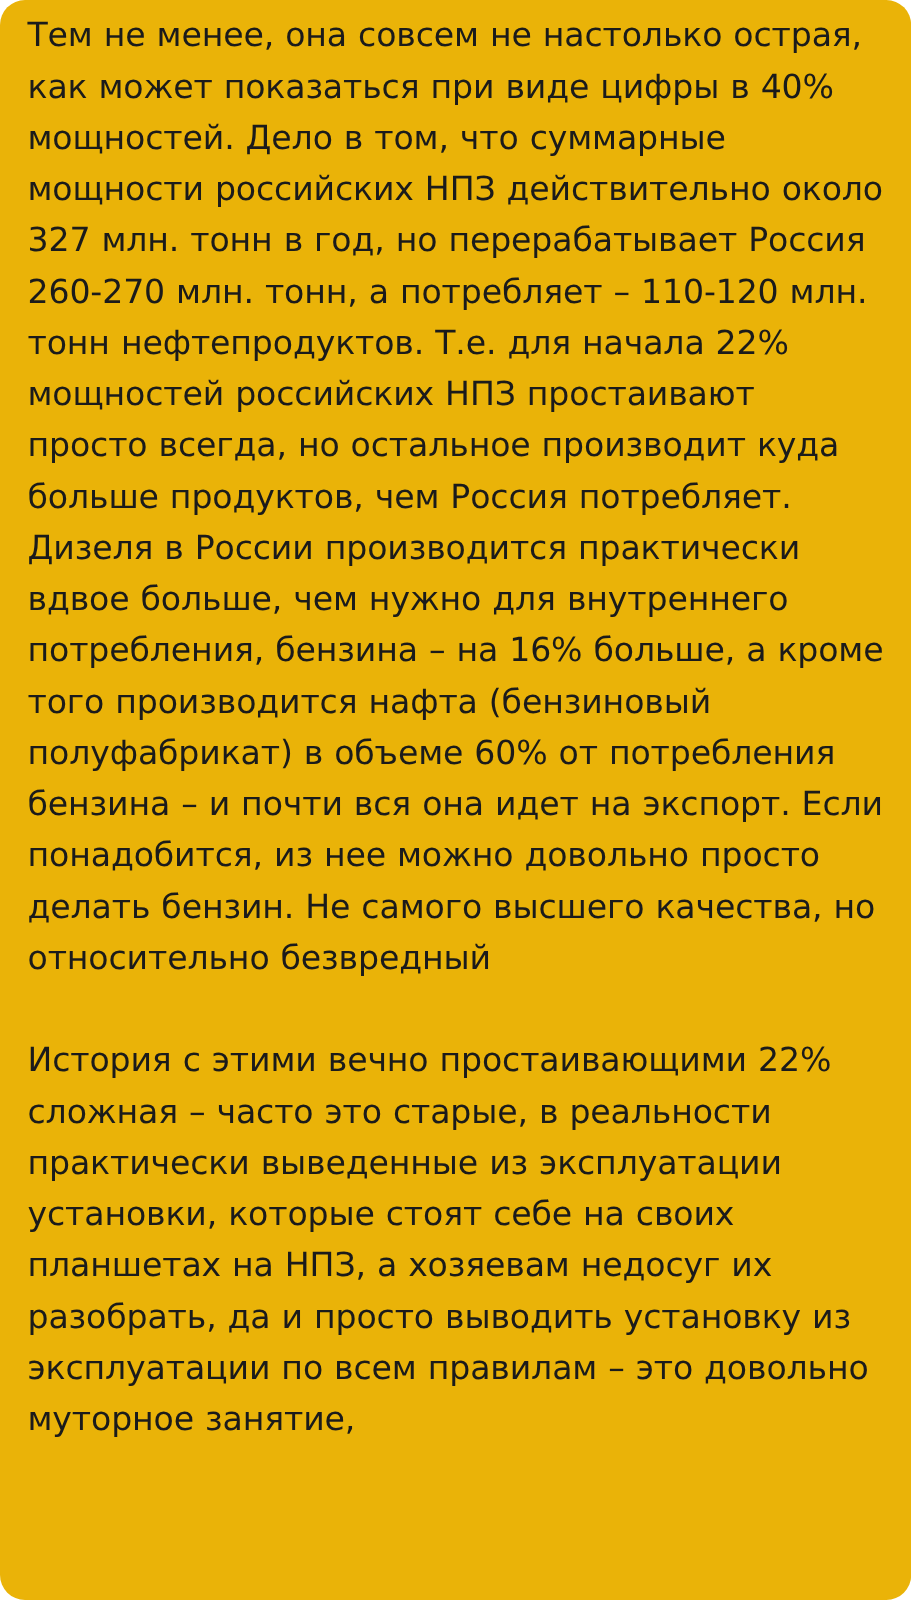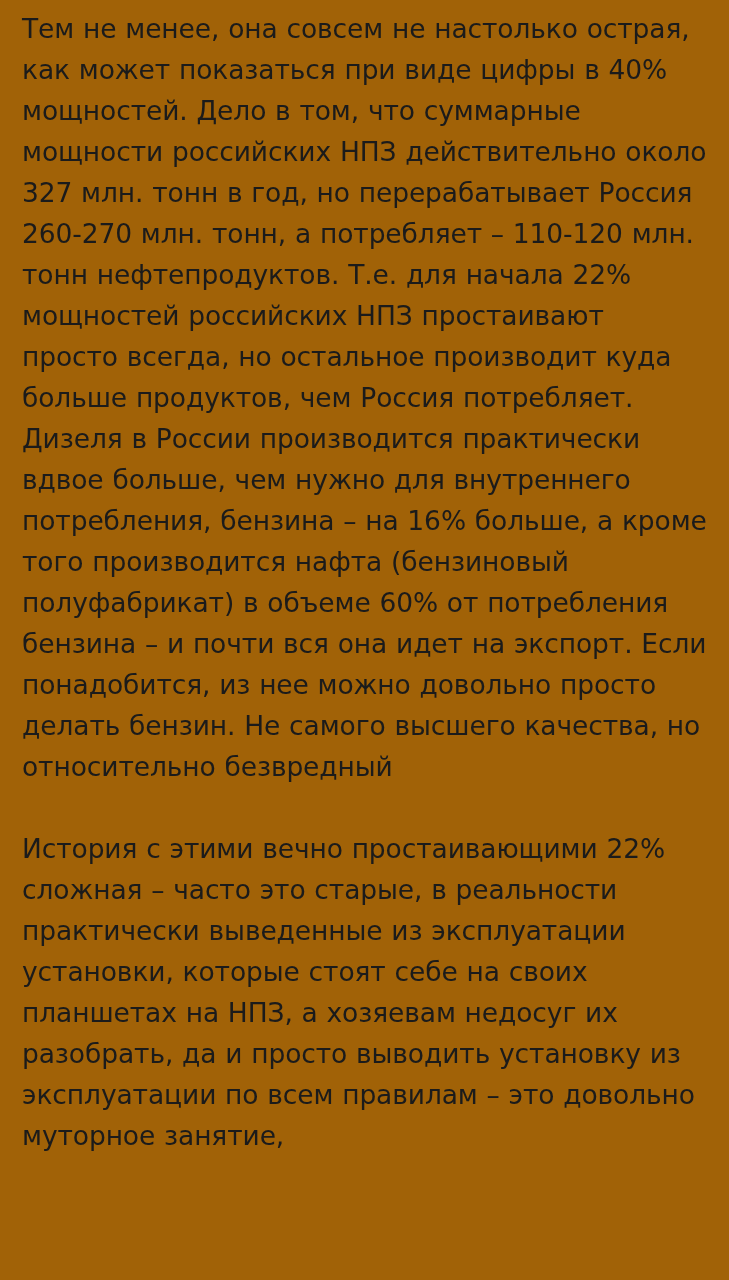--- a/index.html
+++ b/index.html
@@ -11,21 +11,22 @@
     width: 729px;
     height: 1280px;
     overflow: hidden;
     font-family: "DejaVu Sans", sans-serif;
   }
   .page {
     box-sizing: border-box;
     width: 729px;
     height: 1280px;
     padding: 8px 22px 0 22px;
-    background: #a16207;
+    background: #eab308;
+    border-radius: 20px;
   }
   .para {
     color: #1b1b1b;
     font-size: 26.5px;
     line-height: 41px;
     letter-spacing: -0.1px;
     text-align: left;
     word-spacing: 0.5px;
     margin: 0;
     white-space: pre-wrap;

